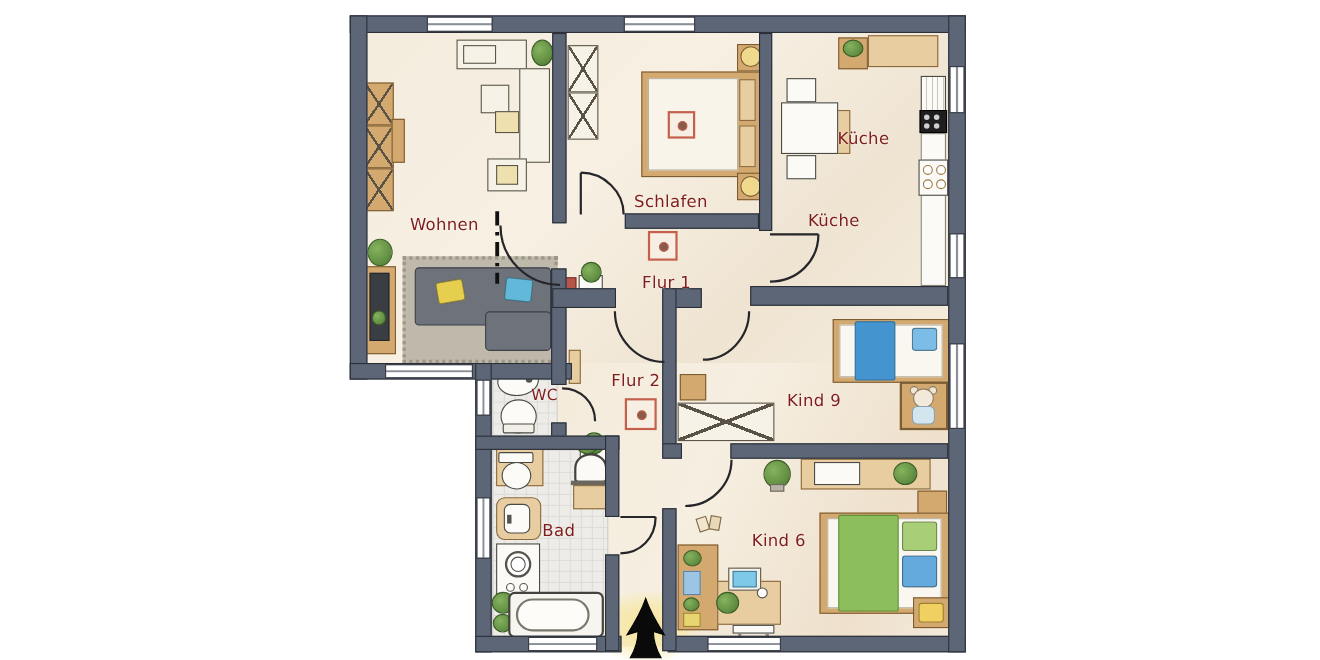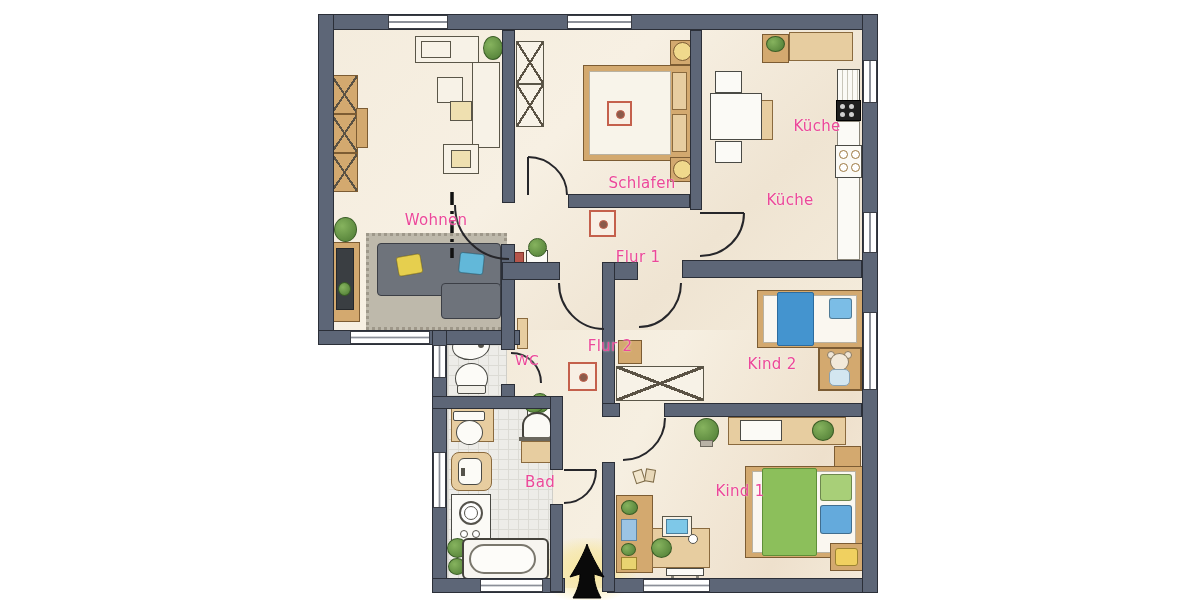--- a/index.html
+++ b/index.html
@@ -29,22 +29,22 @@
   .plant{position:absolute;border-radius:50%;background:radial-gradient(circle at 35% 35%,#86b35e,#4d7a33);
          border:1px solid #3a5d26;box-sizing:border-box;}
   .pot{position:absolute;background:#b9b2a6;border:1px solid #6e695f;box-sizing:border-box;}
   .white-obj{position:absolute;background:#fbfaf6;border:1.5px solid #4a4a45;box-sizing:border-box;}
   .ornament{position:absolute;border:2px solid #c4604c;background:#f8efe4;box-sizing:border-box;}
   .ornament::after{content:"";position:absolute;left:50%;top:50%;width:7px;height:7px;margin:-3.5px;
          border-radius:50%;background:#8a5a4a;border:1px solid #c4604c;}
   .rug{position:absolute;background:#b5b0a2;border:3px dotted #8f897b;opacity:.85;box-sizing:border-box;}
   .sofa{position:absolute;background:#6e737b;border:1.5px solid #3c3f46;border-radius:4px;box-sizing:border-box;}
   .pillow{position:absolute;border-radius:3px;border:1px solid rgba(0,0,0,.35);box-sizing:border-box;}
-  .label{position:absolute;color:#ec4899;font-size:15px;letter-spacing:.3px;white-space:nowrap;
-         transform:translate(-50%,-50%);text-shadow:0 0 2px rgba(255,255,255,.8);margin-left:32px;}
+  .label{position:absolute;color:#7f1d1d;font-size:15px;letter-spacing:.3px;white-space:nowrap;
+         transform:translate(-50%,-50%);text-shadow:0 0 2px rgba(255,255,255,.8);}
   svg.overlay{position:absolute;left:0;top:0;pointer-events:none;}
   .glow{position:absolute;background:radial-gradient(ellipse at center,rgba(247,229,150,.95) 0%,rgba(247,229,150,.55) 45%,rgba(247,229,150,0) 75%);}
   .drum{position:absolute;border-radius:50%;border:2px solid #55534c;box-sizing:border-box;background:#fff;}
   .knob{position:absolute;border-radius:50%;border:1.5px solid #55534c;background:#fff;box-sizing:border-box;}
 </style>
 </head>
 <body>
 
 <div id="stage">
 
@@ -240,24 +240,24 @@
       <path d="M 596 470 C 596 489 582 503 564 503"></path>
 
       <path d="M 511 353 C 528 353 541 366 541 383"></path>
     </g>
 
     <path d="M 452 192 L 452 258" stroke="#111" stroke-width="3.5" stroke-dasharray="13 6 3 6" fill="none"></path>
 
     <path d="M 587 544 C 584 553 577 566 570 577 L 580 574 C 580 583 577 591 573 598 L 601 598 C 597 591 594 583 594 574 L 604 577 C 597 566 590 553 587 544 Z" fill="#0a0a0a" stroke="#000" stroke-width="1"></path>
   </svg>
 
-  <div class="label" style="left:404px;top:220px;">Wohnen</div>
+  <div class="label" style="left:404px;top:204px;">Wohnen</div>
   <div class="label" style="left:610px;top:183px;">Schlafen</div>
   <div class="label" style="left:785px;top:126px;">Küche</div>
   <div class="label" style="left:758px;top:200px;">Küche</div>
   <div class="label" style="left:606px;top:257px;">Flur 1</div>
   <div class="label" style="left:578px;top:346px;">Flur 2</div>
   <div class="label" style="left:495px;top:360px;font-size:14px;">WC</div>
   <div class="label" style="left:508px;top:482px;">Bad</div>
-  <div class="label" style="left:740px;top:364px;">Kind 2</div>
-  <div class="label" style="left:708px;top:491px;">Kind 1</div>
+  <div class="label" style="left:740px;top:364px;">Kind 9</div>
+  <div class="label" style="left:708px;top:491px;">Kind 6</div>
 
 </div>
 
 </body></html>

